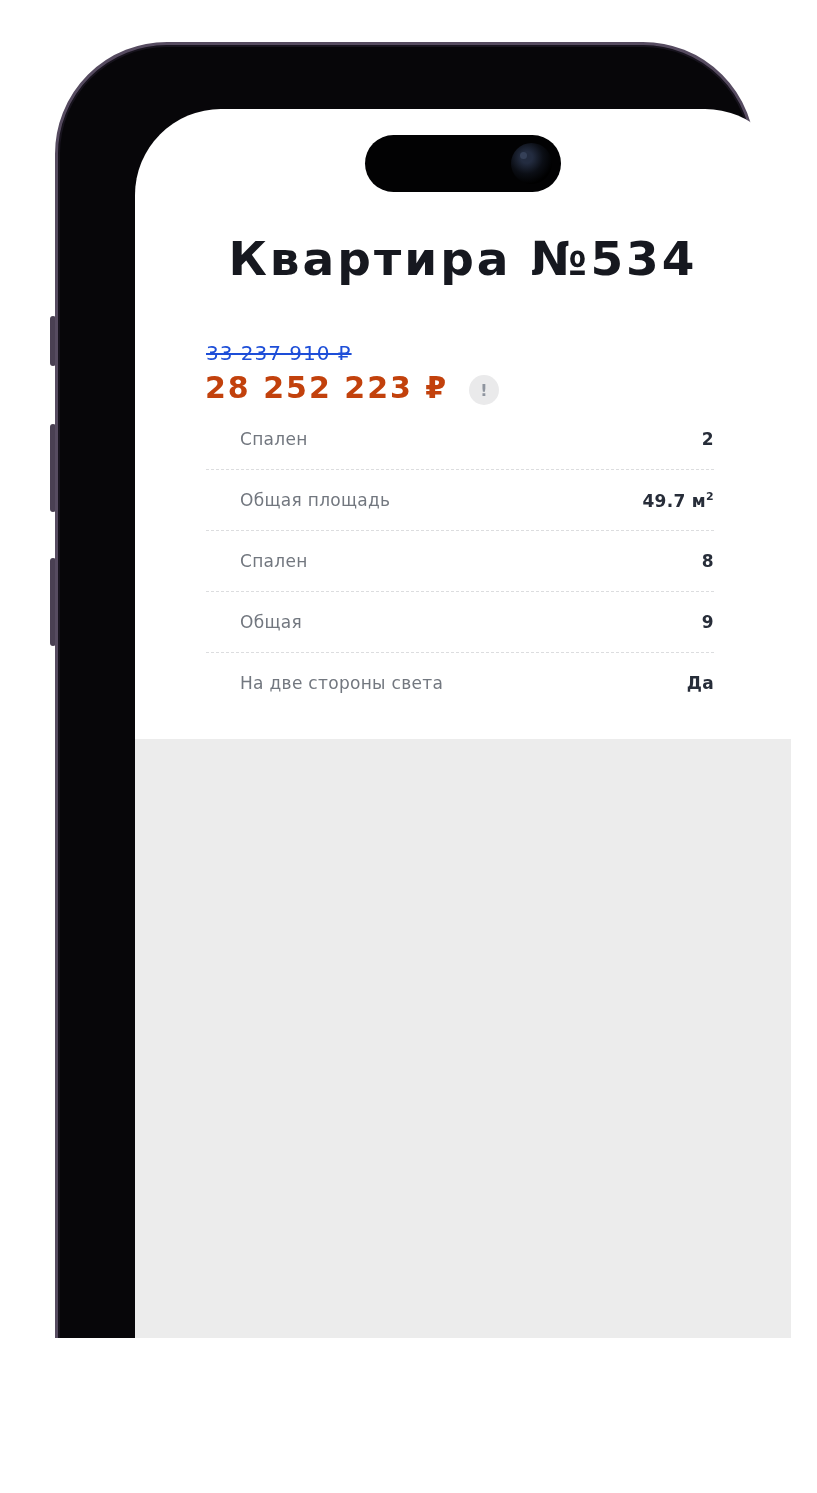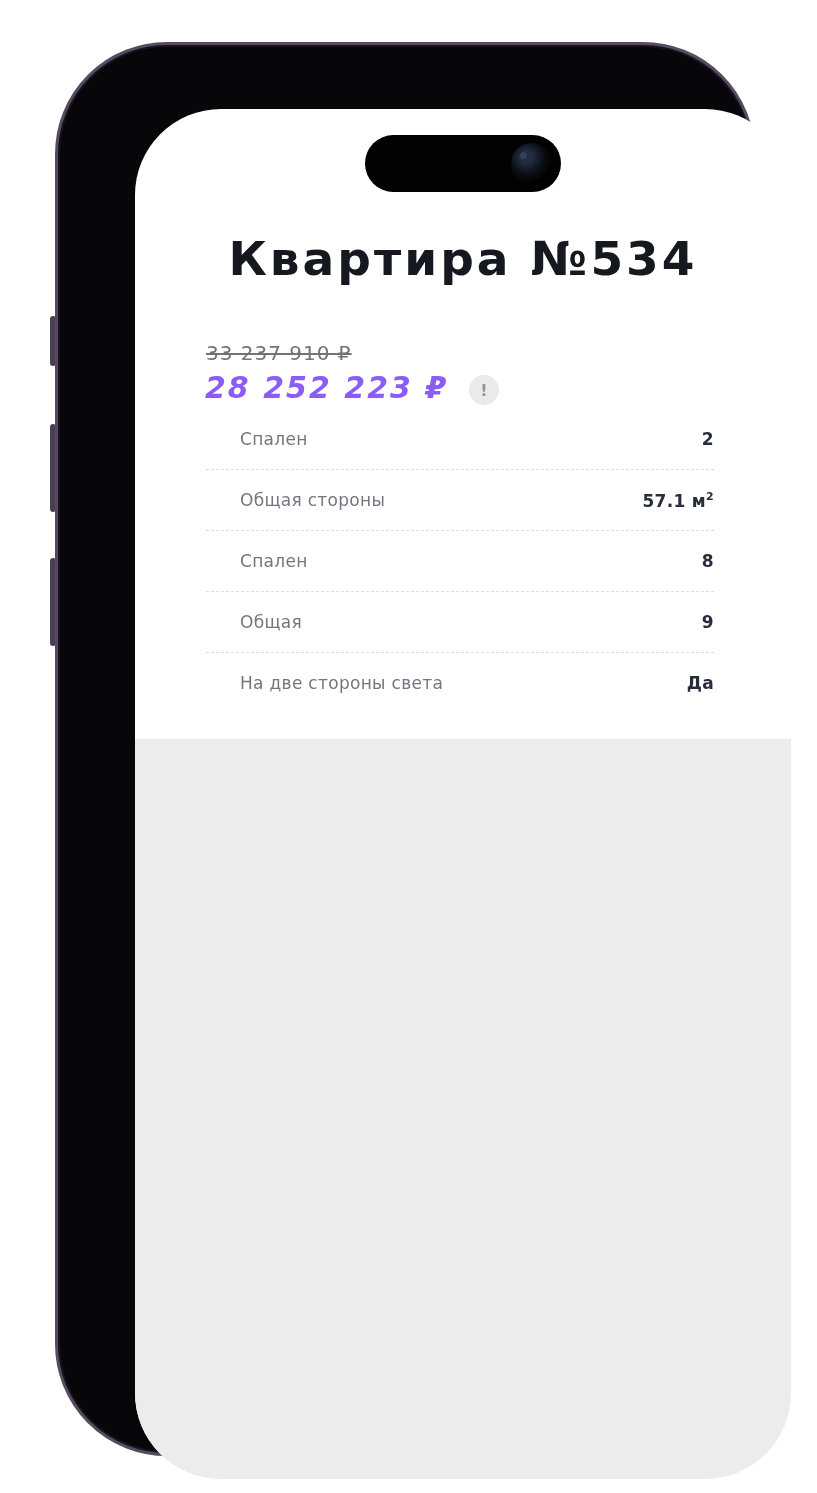--- a/index.html
+++ b/index.html
@@ -1,16 +1,16 @@
 <!DOCTYPE html>
 <html><head>
 <meta charset="utf-8">
 <style>
   html,body{margin:0;padding:0;background:#ffffff;}
-  .stage{position:relative;width:817px;height:1493px;background:#ffffff;overflow:hidden;
+  .stage{position:relative;width:817px;height:1338px;background:#ffffff;overflow:hidden;
          font-family:"DejaVu Sans","Liberation Sans",sans-serif;}
   
   .side-btn{position:absolute;background:#4a4053;border-radius:3px;}
   .btn-mute{left:50px;top:316px;width:6px;height:50px;}
   .btn-vol1{left:50px;top:424px;width:6px;height:88px;}
   .btn-vol2{left:50px;top:558px;width:6px;height:88px;}
   .btn-power{left:752px;top:490px;width:6px;height:160px;}
   .phone{position:absolute;left:55px;top:42px;width:700px;height:1414px;
          background:#070609;border:3px solid #564b60;border-radius:112px;box-sizing:border-box;
          box-shadow:inset 0 0 0 2px #17131d;}
@@ -18,24 +18,24 @@
           border-radius:86px;overflow:hidden;}
   .island{position:absolute;left:50%;top:26px;transform:translateX(-50%);
           width:196px;height:57px;background:#020203;border-radius:30px;}
   .camera{position:absolute;right:9px;top:8px;width:41px;height:41px;border-radius:50%;
           background:radial-gradient(circle at 38% 35%, #232c40 0 16%, #0b0e15 45%, #000 72%);}
   .camera::after{content:"";position:absolute;left:9px;top:9px;width:7px;height:7px;border-radius:50%;
           background:#3a465e;opacity:.8;}
   
   .title{position:absolute;left:0;right:0;top:122px;text-align:center;
          font-size:47px;font-weight:bold;letter-spacing:3px;color:#16181f;}
-  .price-old{position:absolute;left:71px;top:232px;font-size:20px;color:#737373;
+  .price-old{position:absolute;left:71px;top:232px;font-size:20px;color:#1d4ed8;
              text-decoration:line-through;letter-spacing:1px;}
   .price-new{position:absolute;left:70px;top:261px;font-size:30px;font-weight:bold;
-             color:#8b5cf6;letter-spacing:2px;font-style:italic;}
+             color:#c2410c;letter-spacing:2px;}
   .info-badge{position:absolute;left:334px;top:266px;width:30px;height:30px;border-radius:50%;
               background:#eaeaeb;color:#8f959f;font-size:16px;font-weight:bold;
               display:flex;align-items:center;justify-content:center;cursor:pointer;}
   .details{position:absolute;left:71px;top:300px;width:508px;}
   .drow{height:60px;display:flex;align-items:center;justify-content:space-between;
         border-bottom:1px dashed #dcdddf;}
   .drow:last-child{border-bottom:none;gap:20px;}
   .dlabel{font-size:17px;color:#72777f;letter-spacing:.3px;margin-left:34px;}
   .dvalue{font-size:17px;font-weight:bold;color:#272d39;letter-spacing:.3px;}
   .dvalue sup{font-size:11px;}
@@ -65,22 +65,22 @@
       <div class="info-badge">
         <span>!</span>
       </div>
 
       <div class="details">
         <div class="drow">
           <span class="dlabel">Спален</span>
           <span class="dvalue">2</span>
         </div>
         <div class="drow">
-          <span class="dlabel">Общая стороны</span>
-          <span class="dvalue"><span>57.1 м</span><sup>2</sup></span>
+          <span class="dlabel">Общая площадь</span>
+          <span class="dvalue"><span>49.7 м</span><sup>2</sup></span>
         </div>
         <div class="drow">
           <span class="dlabel">Спален</span>
           <span class="dvalue">8</span>
         </div>
         <div class="drow">
           <span class="dlabel">Общая</span>
           <span class="dvalue">9</span>
         </div>
         <div class="drow">

